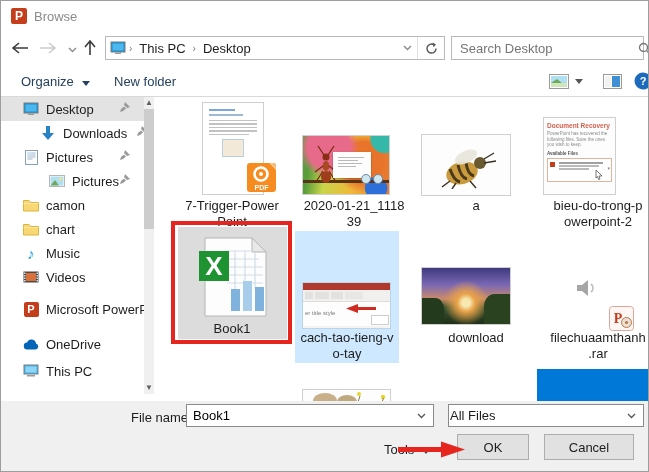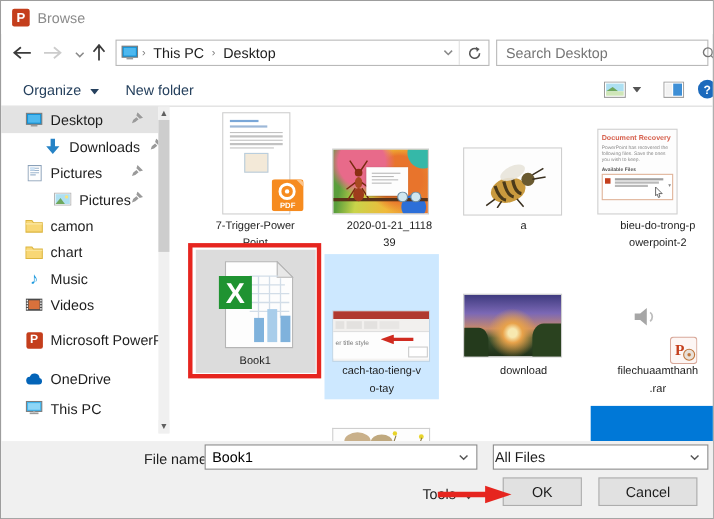--- a/index.html
+++ b/index.html
@@ -29,21 +29,21 @@
   .side-item { left:0; width:143px; height:24px; display:flex; align-items:center; }
   .side-item .lbl { font-size:13px; white-space:nowrap; overflow:hidden; }
   .side-sel { background:#e3e3e3; }
   .side-ico { width:16px; height:16px; margin-left:22px; margin-right:7px; flex:0 0 auto;
     display:flex; align-items:center; justify-content:center; }
   .pin { position:absolute; right:14px; top:5px; }
   .sb-track { left:143px; top:96px; width:10px; height:297px; background:#f0f0f0; }
   .sb-thumb { left:143px; top:108px; width:10px; height:120px; background:#cdcdcd; }
   .sb-arrow { left:143px; width:10px; height:12px; color:#606060; font-size:8px; text-align:center; line-height:12px; background:#f0f0f0; }
   
-  .cell-label { width:118px; text-align:center; font-size:10px; line-height:15.5px; color:#1d1d1d; }
+  .cell-label { width:118px; text-align:center; font-size:13px; line-height:15.5px; color:#1d1d1d; }
   .thumb { border:1px solid #cfcfcf; background:#fff; }
   .gline { background:#b9b9b9; height:1.5px; margin:1.5px 2px; }
   
   .footer-bg { left:0; top:400px; width:649px; height:71px; background:#f0f0f0; }
   .combo { height:23px; background:#fff; border:1px solid #8a8a8a; display:flex; align-items:center; font-size:13px; }
   .combo input { border:none; outline:none; flex:1; font:13px "Liberation Sans", sans-serif; padding:0 0 0 6px; background:transparent; }
   .btn { height:26px; background:#e1e1e1; border:1px solid #adadad; font-size:13px; color:#1d1d1d;
     display:flex; align-items:center; justify-content:center; font-family:"Liberation Sans", sans-serif; }
   svg { display:block; }
 </style>

